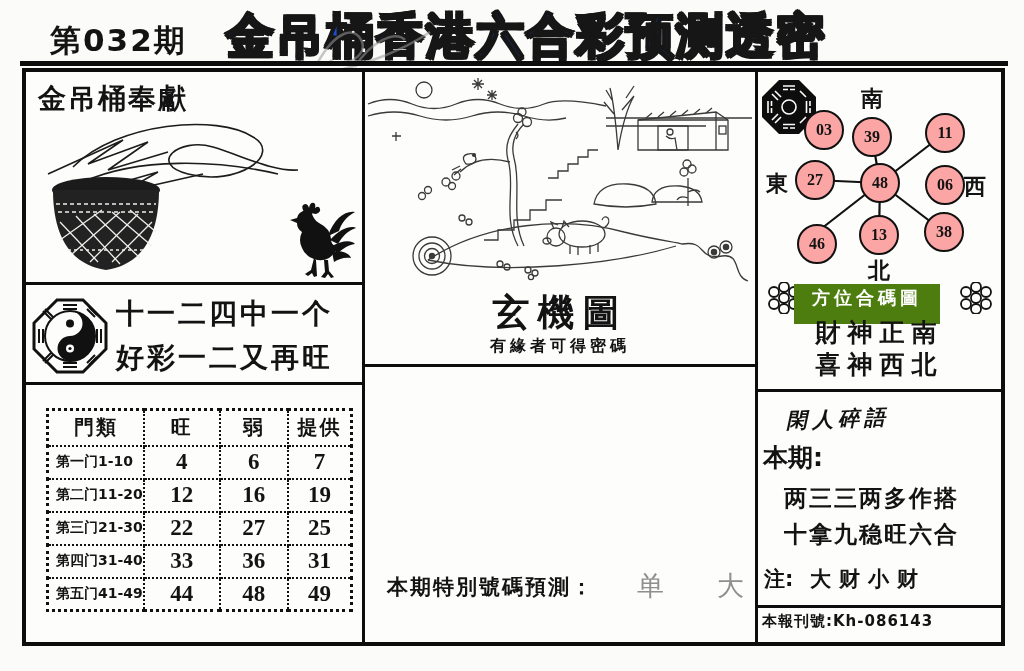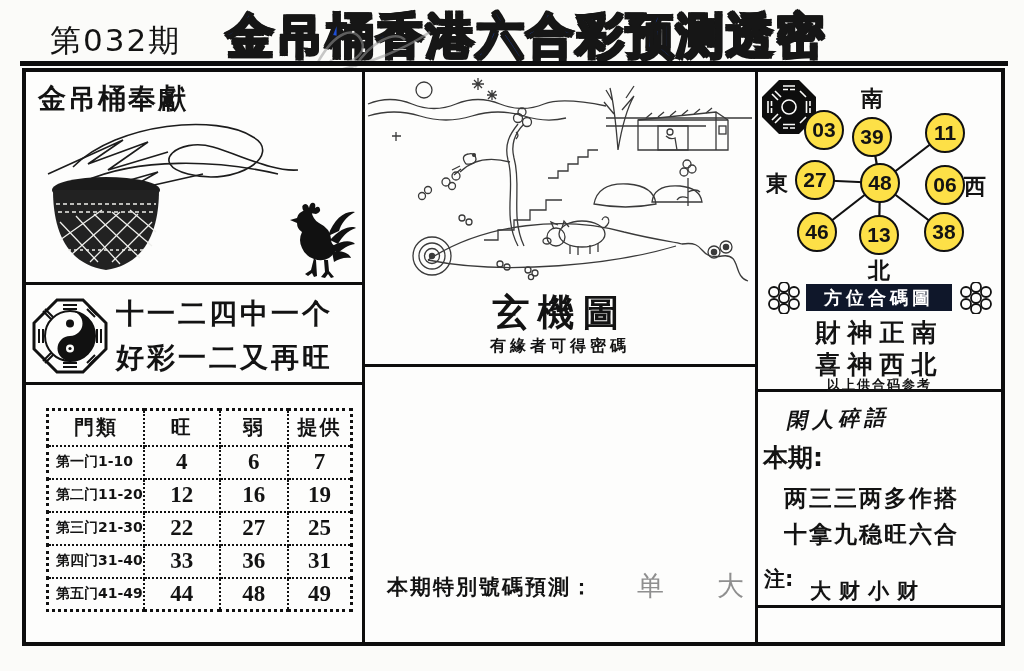--- a/index.html
+++ b/index.html
@@ -3,21 +3,21 @@
 <meta charset="utf-8">
 <style>
   * { margin:0; padding:0; box-sizing:border-box; }
   html,body { width:1024px; height:671px; }
   body {
     position:relative; background:#fbfbf9; color:#131313;
     font-family:"DejaVu Sans", sans-serif; overflow:hidden;
   }
   .abs { position:absolute; }
   
-  .issue { left:50px; top:20px; font-size:31px; font-weight:normal; letter-spacing:2px; }
+  .issue { left:50px; top:20px; font-size:31px; font-weight:bold; letter-spacing:2px; }
   .big-title {
     left:226px; top:4px; font-size:48px; font-weight:bold; letter-spacing:2px;
     color:#1d4ed8; -webkit-text-stroke:2.2px #161616;
     text-shadow:1.5px 1.5px 0 #161616,-1.5px -1.5px 0 #161616,1.5px -1.5px 0 #161616,-1.5px 1.5px 0 #161616;
     white-space:nowrap;
   }
   .top-rule { left:20px; top:61px; width:988px; height:5px; background:#0d0d0d; }
   
   .frame { left:22px; top:68px; width:983px; height:578px; border:4px solid #0d0d0d; background:#fdfdfc; }
   .col-left  { left:0; top:0; width:339px; height:570px; border-right:3px solid #0d0d0d;padding-left:35px; }
@@ -42,37 +42,37 @@
   .pic-caption { left:0; top:264px; width:100%; text-align:center; font-size:16px; font-weight:bold; letter-spacing:4px; }
   .mbox2 { left:0; top:298px; width:390px; height:272px; }
   .pred-label { left:22px; top:203px; font-size:21px; font-weight:bold; letter-spacing:2px; }
   .pred-v1 { left:272px; top:198px; font-size:27px; color:#8f8f8f; }
   .pred-v2 { left:352px; top:198px; font-size:27px; color:#8f8f8f; }
   
   .rbox1 { left:0; top:0; width:243px; height:320px; border-bottom:3px solid #0d0d0d; }
   .dir { font-size:22px; font-weight:bold; }
   .node {
     width:40px; height:40px; border:2.5px solid #111; border-radius:50%;
-    background:#fde047; display:flex; align-items:center; justify-content:center;
-    font-family:Liberation Sans, sans-serif; font-size:21px; font-weight:bold;
+    background:#fca5a5; display:flex; align-items:center; justify-content:center;
+    font-family:Liberation Serif, serif; font-size:16px; font-weight:bold;
   }
   .banner-bar {
-    left:48px; top:212px; width:146px; height:27px; background:#0f172a; color:#fff;
+    left:36px; top:212px; width:146px; height:40px; background:#4d7c0f; color:#fff;
     font-size:18px; font-weight:bold; letter-spacing:4px; text-align:center; line-height:27px;
   }
   .god-line { width:100%; text-align:center; font-size:25px; font-weight:bold; letter-spacing:7px; }
   .ref-note { width:100%; text-align:center; font-size:13px; font-weight:bold; letter-spacing:2px; text-decoration:underline; }
   
   .rbox2 { left:0; top:323px; width:243px; height:247px; }
   .gossip-title { left:28px; top:10px; font-size:21px; font-weight:bold; font-style:italic; letter-spacing:5px; transform:rotate(-2deg); }
   .period-label { left:5px; top:46px; font-size:25px; font-weight:bold; }
   .gossip-line1 { left:26px; top:88px; font-size:23px; font-weight:bold; letter-spacing:2px; white-space:nowrap; }
   .gossip-line2 { left:26px; top:124px; font-size:23px; font-weight:bold; letter-spacing:2px; white-space:nowrap; }
   .note-label { left:6px; top:170px; font-size:21px; font-weight:bold; }
-  .note-value { left:52px; top:170px; font-size:21px; font-weight:bold; letter-spacing:8px;margin-top:12px; }
+  .note-value { left:52px; top:170px; font-size:21px; font-weight:bold; letter-spacing:8px; }
   .gossip-rule { left:0; top:210px; width:100%; height:2.5px; background:#0d0d0d; }
   .issue-no { left:4px; top:217px; font-size:15px; font-weight:bold; letter-spacing:1px; }
   svg { display:block; }
 </style>
 </head>
 <body>
 
 <div class="abs issue">第032期</div>
 <div class="abs big-title">金吊桶香港六合彩预测透密</div>
 <svg class="abs" style="left:300px;top:12px;" width="150" height="62" viewBox="0 0 150 62">
@@ -312,21 +312,21 @@
           <line x1="122" y1="111" x2="121" y2="163"></line>
           <line x1="122" y1="111" x2="186" y2="160"></line>
         </g>
       </svg>
       <div class="abs node" style="left:94px;top:45px;">39</div>
       <div class="abs node" style="left:46px;top:38px;">03</div>
       <div class="abs node" style="left:167px;top:41px;">11</div>
       <div class="abs node" style="left:37px;top:88px;">27</div>
       <div class="abs node" style="left:102px;top:91px;">48</div>
       <div class="abs node" style="left:167px;top:93px;">06</div>
-      <div class="abs node" style="left:39px;top:140px;">46</div>
+      <div class="abs node" style="left:39px;top:152px;">46</div>
       <div class="abs node" style="left:101px;top:143px;">13</div>
       <div class="abs node" style="left:166px;top:140px;">38</div>
 
       <svg class="abs" style="left:5px;top:210px;" width="42" height="32" viewBox="0 0 42 32">
         <g fill="#fdfdfc" stroke="#111" stroke-width="1.8">
           <circle cx="21" cy="16" r="5"></circle>
             <circle cx="21" cy="5" r="5"></circle>
             <circle cx="21" cy="27" r="5"></circle>
           <circle cx="11" cy="10" r="5"></circle>
             <circle cx="31" cy="10" r="5"></circle>
@@ -341,26 +341,26 @@
             <circle cx="21" cy="5" r="5"></circle>
             <circle cx="21" cy="27" r="5"></circle>
           <circle cx="11" cy="10" r="5"></circle>
             <circle cx="31" cy="10" r="5"></circle>
             <circle cx="11" cy="22" r="5"></circle>
             <circle cx="31" cy="22" r="5"></circle>
         </g>
       </svg>
       <div class="abs god-line" style="top:244px;">財神正南</div>
       <div class="abs god-line" style="top:276px;">喜神西北</div>
-      <div class="abs ref-note" style="top:304px;">以上供合码参考</div>
     </div>
 
     <div class="abs rbox2">
       <div class="abs gossip-title">閑人碎語</div>
       <div class="abs period-label">本期:</div>
       <div class="abs gossip-line1">两三三两多作搭</div>
       <div class="abs gossip-line2">十拿九稳旺六合</div>
       <div class="abs note-label">注:</div>
       <div class="abs note-value">大财小财</div>
       <div class="abs gossip-rule"></div>
+      <div class="abs issue-no">本報刊號:Kh-086143</div>
     </div>
   </div>
 </div>
 
 </body></html>

